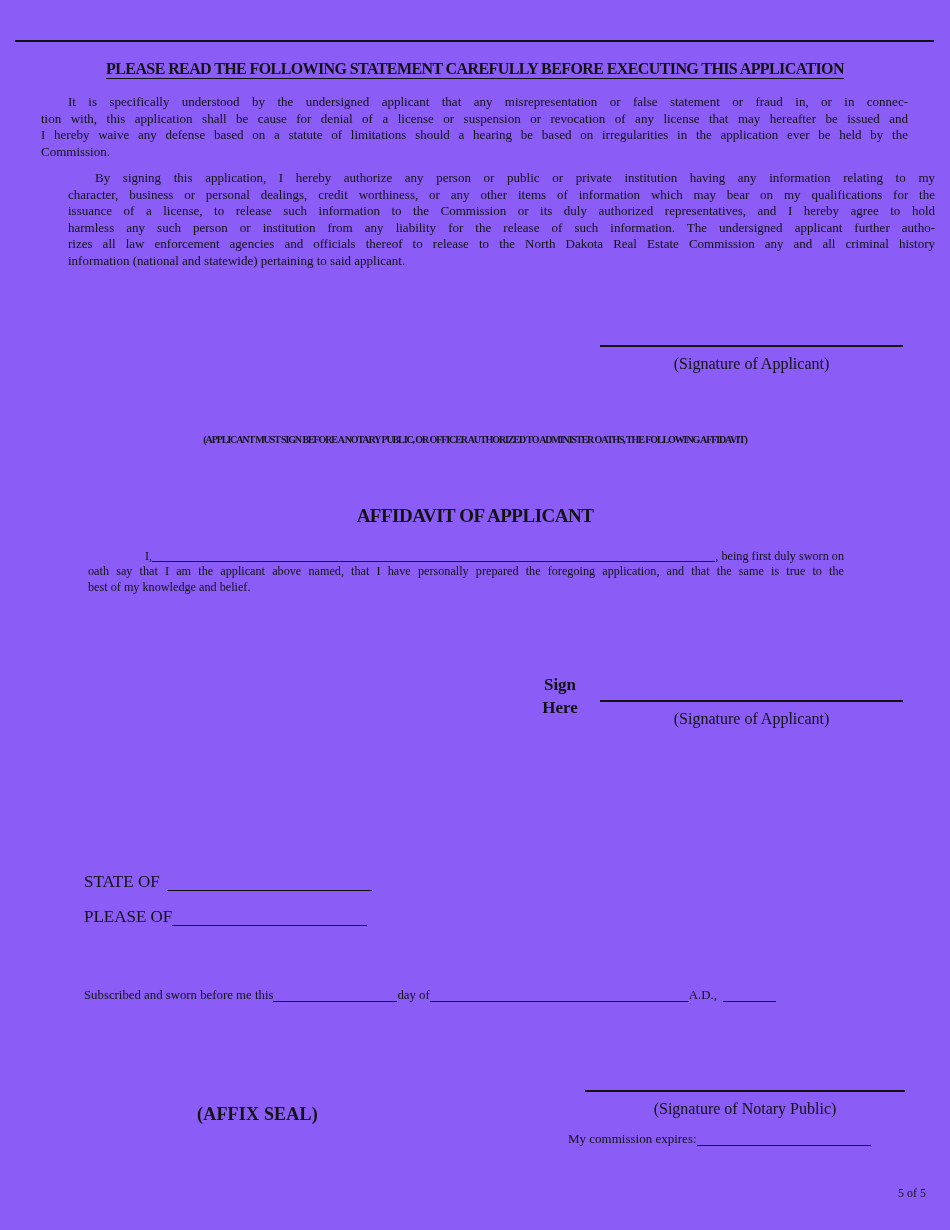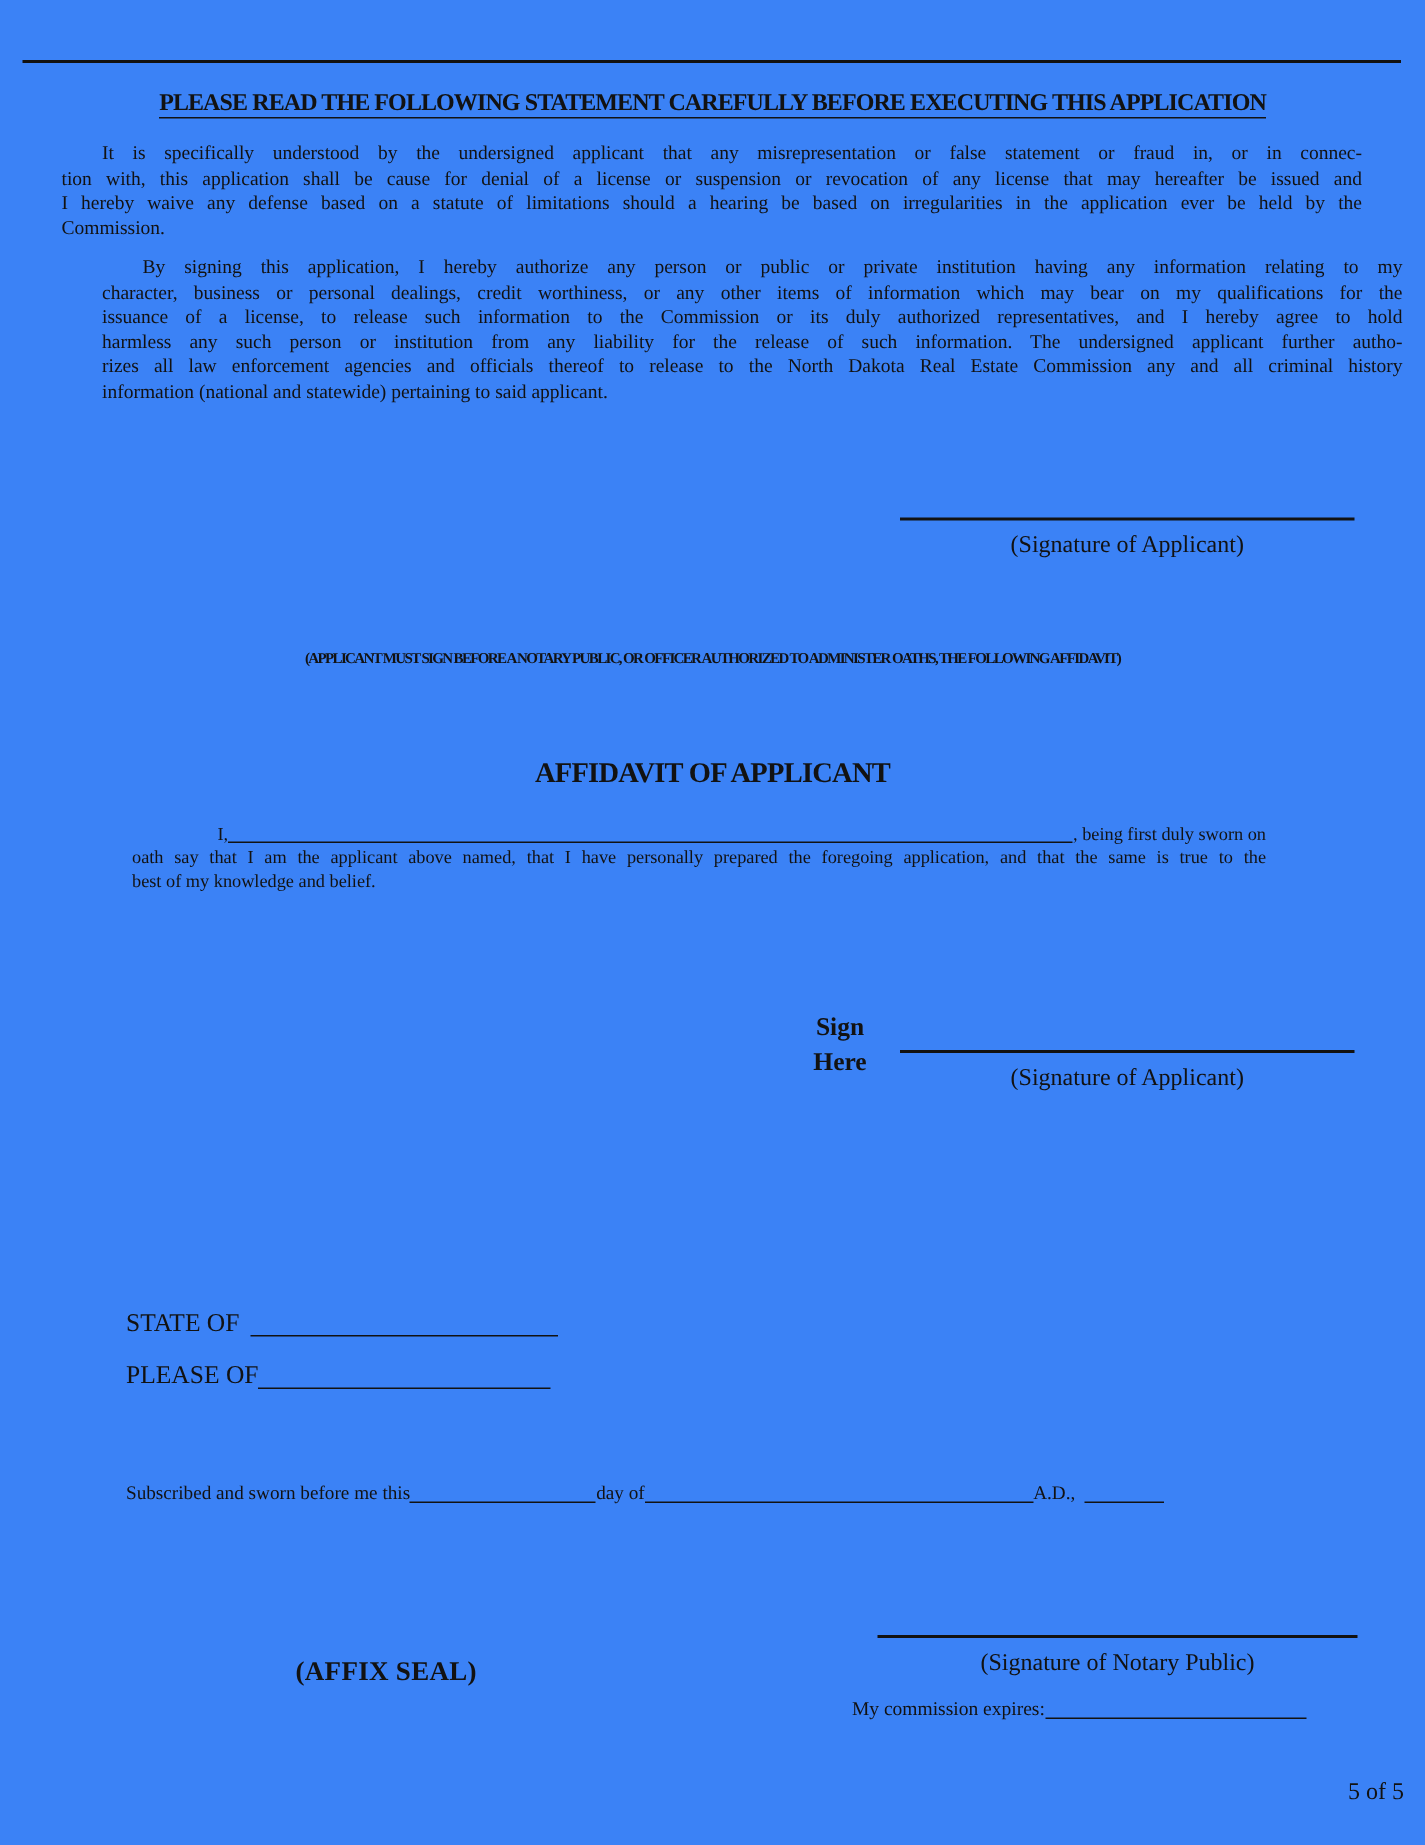--- a/index.html
+++ b/index.html
@@ -1,17 +1,17 @@
 <!DOCTYPE html>
 <html><head>
 <meta charset="utf-8">
 <style>
   html,body { margin:0; padding:0; background:#fff; }
   .page {
-    position:relative; width:950px; height:1230px; background:#3b82f6;
+    position:relative; width:950px; height:1230px; background:#8b5cf6;
     color:#121212; font-family:"Liberation Serif","DejaVu Serif",serif;
     overflow:hidden;
   }
   .top-rule { position:absolute; left:15px; top:40px; width:919px; border-top:2px solid #121212; }
 
   .stmt-heading { position:absolute; left:0; top:60px; width:100%; text-align:center; }
   .stmt-heading span {
     font-weight:bold; font-size:16px; letter-spacing:-0.6px;
     border-bottom:1.6px solid #121212; padding-bottom:1px;
   }
@@ -61,21 +61,21 @@
   .jurat .blank { display:inline-block; border-bottom:1.2px solid #121212; position:relative; top:3px; }
   .blank-day { width:124px; }
   .blank-month { width:259px; }
   .blank-year { width:53px; margin-left:6px; }
 
   .seal { position:absolute; left:197px; top:1104px; font-weight:bold; font-size:18px; letter-spacing:0.2px; }
 
   .commission { position:absolute; left:568px; top:1131px; font-size:13px; white-space:nowrap; }
   .blank-commission { display:inline-block; width:174px; border-bottom:1.2px solid #121212; position:relative; top:3px; }
 
-  .page-number { position:absolute; right:14px; top:1186px; font-size:16px; }
+  .page-number { position:absolute; right:24px; top:1186px; font-size:12px; }
 </style>
 </head>
 <body>
 
 <div class="page">
 
   <div class="top-rule"></div>
 
   <div class="stmt-heading">
     <span>PLEASE READ THE FOLLOWING STATEMENT CAREFULLY BEFORE EXECUTING THIS APPLICATION</span>

